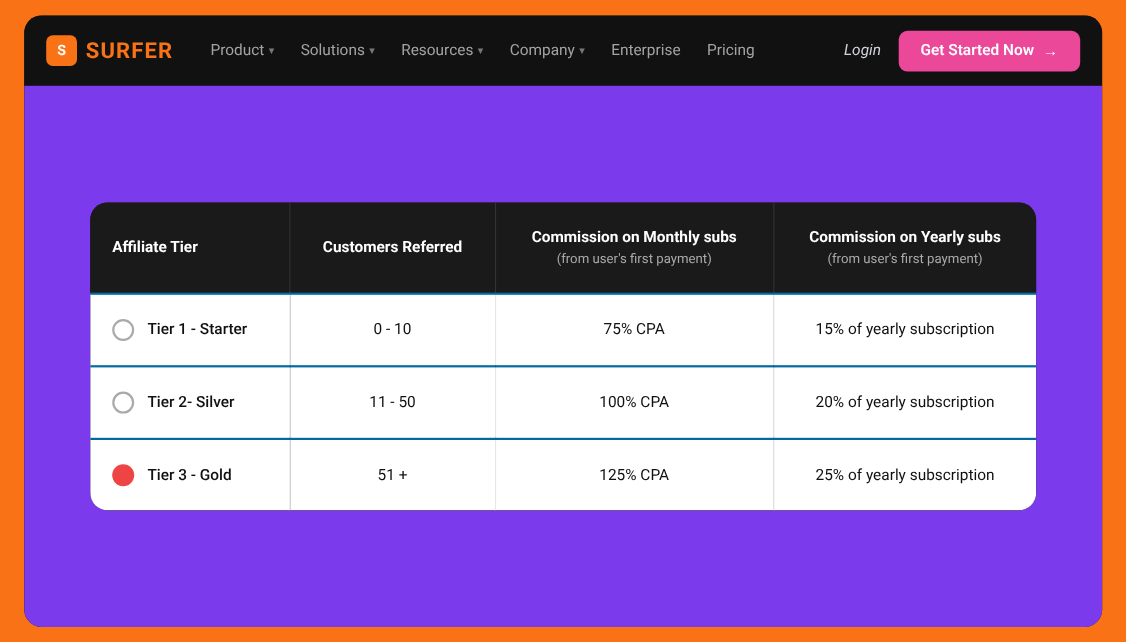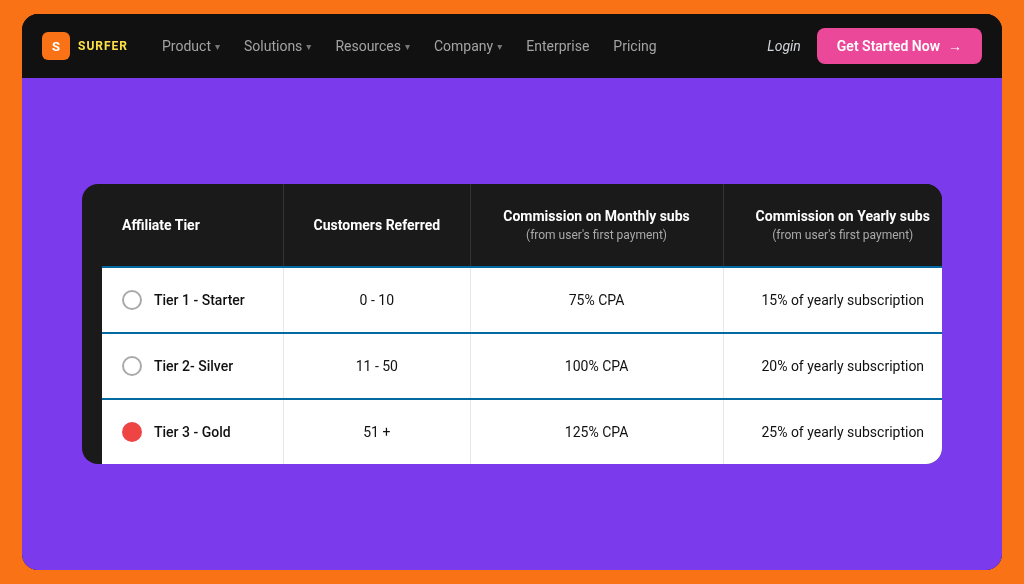--- a/index.html
+++ b/index.html
@@ -50,23 +50,23 @@
       border-radius: 6px;
       display: flex;
       align-items: center;
       justify-content: center;
       color: white;
       font-weight: bold;
       font-size: 13px;
     }
 
     .logo-text {
-      color: #fde047;
+      color: #f97316;
       font-weight: 700;
-      font-size: 12px;
+      font-size: 20px;
       letter-spacing: 1px;
     }
 
     .nav-links {
       display: flex;
       align-items: center;
       gap: 4px;
       flex: 1;
     }
 
@@ -133,21 +133,20 @@
       background: #1a1a1a;
       border-radius: 16px;
       overflow: hidden;
       width: 100%;
       max-width: 860px;
     }
 
     table {
       width: 100%;
       border-collapse: collapse;
-      margin-left: 20px;
     }
 
     
     thead tr {
       background: #1a1a1a;
     }
 
     thead th {
       color: white;
       font-weight: 700;

